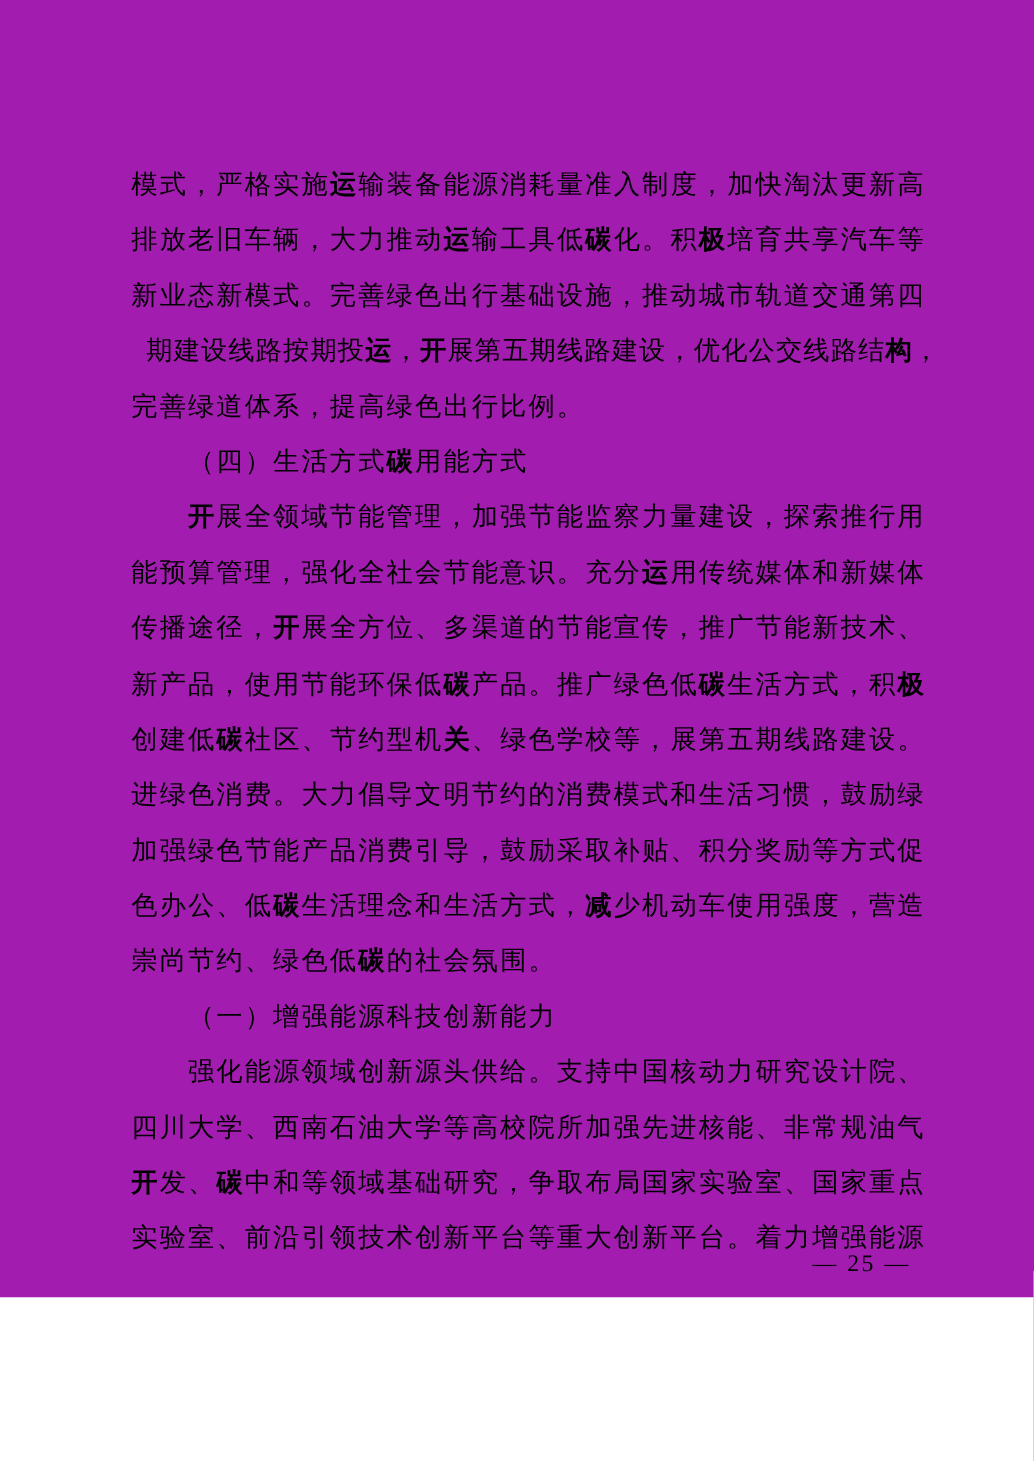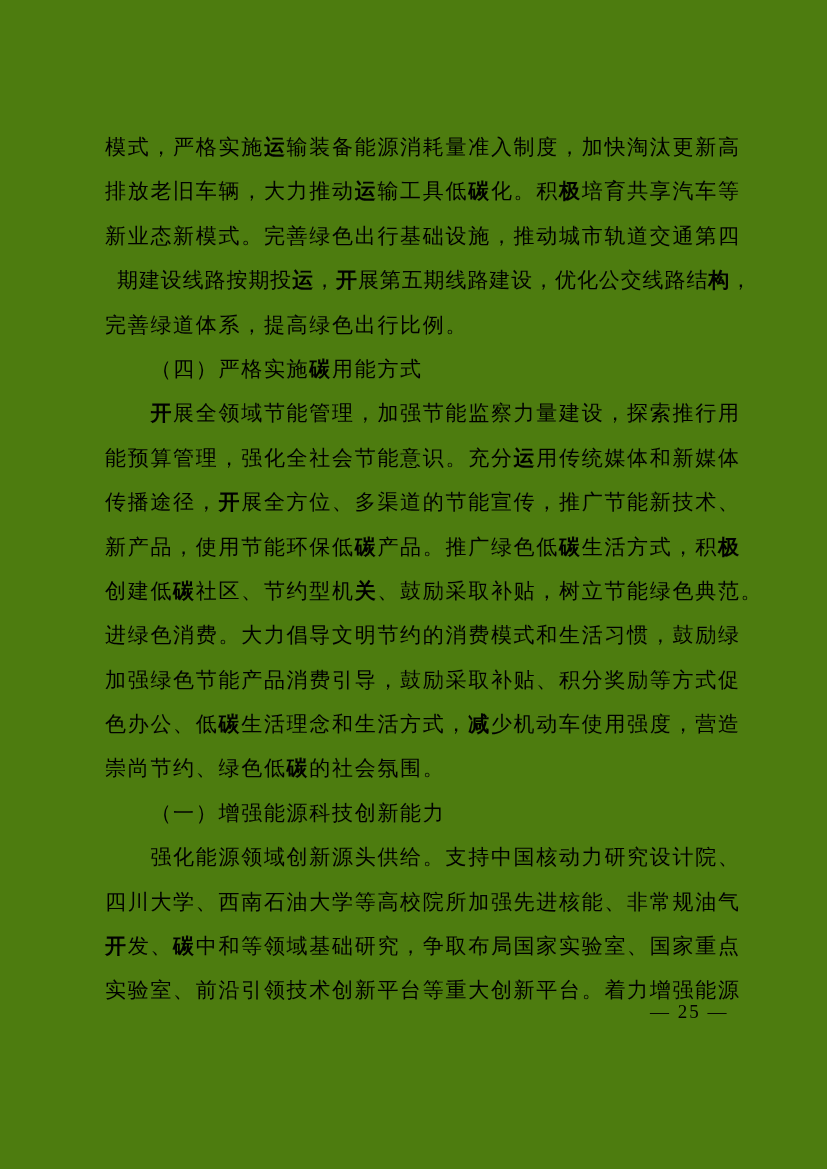--- a/index.html
+++ b/index.html
@@ -3,22 +3,22 @@
 <meta charset="utf-8">
 <style>
   html, body {
     margin: 0;
     padding: 0;
     background: #ffffff;
   }
   .doc-page {
     position: relative;
     width: 827px;
-    height: 1169px;
-    background: #4d7c0f;
+    height: 1038px;
+    background: #a21caf;
     color: #000000;
     font-family: "Liberation Serif", serif;
     overflow: hidden;
   }
   .doc-body {
     position: absolute;
     left: 105px;
     top: 125px;
     width: 645px;
   }
@@ -53,26 +53,26 @@
 </head>
 <body>
 
 <div class="doc-page">
   <div class="doc-body">
       <div class="line"><span class="run">模式，严格实施</span><span class="run bold">运</span><span class="run">输装备能源消耗量准入制度，加快淘汰更新高</span></div>
       <div class="line"><span class="run">排放老旧车辆，大力推动</span><span class="run bold">运</span><span class="run">输工具低</span><span class="run bold">碳</span><span class="run">化。积</span><span class="run bold">极</span><span class="run">培育共享汽车等</span></div>
       <div class="line"><span class="run">新业态新模式。完善绿色出行基础设施，推动城市轨道交通第四</span></div>
       <div class="line squeeze"><span class="run">期建设线路按期投</span><span class="run bold">运</span><span class="run">，</span><span class="run bold">开</span><span class="run">展第五期线路建设，优化公交线路结</span><span class="run bold">构</span><span class="run">，</span></div>
       <div class="line"><span class="run">完善绿道体系，提高绿色出行比例。</span></div>
-      <div class="line indent"><span class="run">（四）严格实施</span><span class="run bold">碳</span><span class="run">用能方式</span></div>
+      <div class="line indent"><span class="run">（四）生活方式</span><span class="run bold">碳</span><span class="run">用能方式</span></div>
       <div class="line indent"><span class="run bold">开</span><span class="run">展全领域节能管理，加强节能监察力量建设，探索推行用</span></div>
       <div class="line"><span class="run">能预算管理，强化全社会节能意识。充分</span><span class="run bold">运</span><span class="run">用传统媒体和新媒体</span></div>
       <div class="line"><span class="run">传播途径，</span><span class="run bold">开</span><span class="run">展全方位、多渠道的节能宣传，推广节能新技术、</span></div>
       <div class="line"><span class="run">新产品，使用节能环保低</span><span class="run bold">碳</span><span class="run">产品。推广绿色低</span><span class="run bold">碳</span><span class="run">生活方式，积</span><span class="run bold">极</span></div>
-      <div class="line"><span class="run">创建低</span><span class="run bold">碳</span><span class="run">社区、节约型机</span><span class="run bold">关</span><span class="run">、鼓励采取补贴，树立节能绿色典范。</span></div>
+      <div class="line"><span class="run">创建低</span><span class="run bold">碳</span><span class="run">社区、节约型机</span><span class="run bold">关</span><span class="run">、绿色学校等，展第五期线路建设。</span></div>
       <div class="line"><span class="run">进绿色消费。大力倡导文明节约的消费模式和生活习惯，鼓励绿</span></div>
       <div class="line"><span class="run">加强绿色节能产品消费引导，鼓励采取补贴、积分奖励等方式促</span></div>
       <div class="line"><span class="run">色办公、低</span><span class="run bold">碳</span><span class="run">生活理念和生活方式，</span><span class="run bold">减</span><span class="run">少机动车使用强度，营造</span></div>
       <div class="line"><span class="run">崇尚节约、绿色低</span><span class="run bold">碳</span><span class="run">的社会氛围。</span></div>
       <div class="line indent"><span class="run">（一）增强能源科技创新能力</span></div>
       <div class="line indent"><span class="run">强化能源领域创新源头供给。支持中国核动力研究设计院、</span></div>
       <div class="line"><span class="run">四川大学、西南石油大学等高校院所加强先进核能、非常规油气</span></div>
       <div class="line"><span class="run bold">开</span><span class="run">发、</span><span class="run bold">碳</span><span class="run">中和等领域基础研究，争取布局国家实验室、国家重点</span></div>
       <div class="line"><span class="run">实验室、前沿引领技术创新平台等重大创新平台。着力增强能源</span></div>
     </div>

